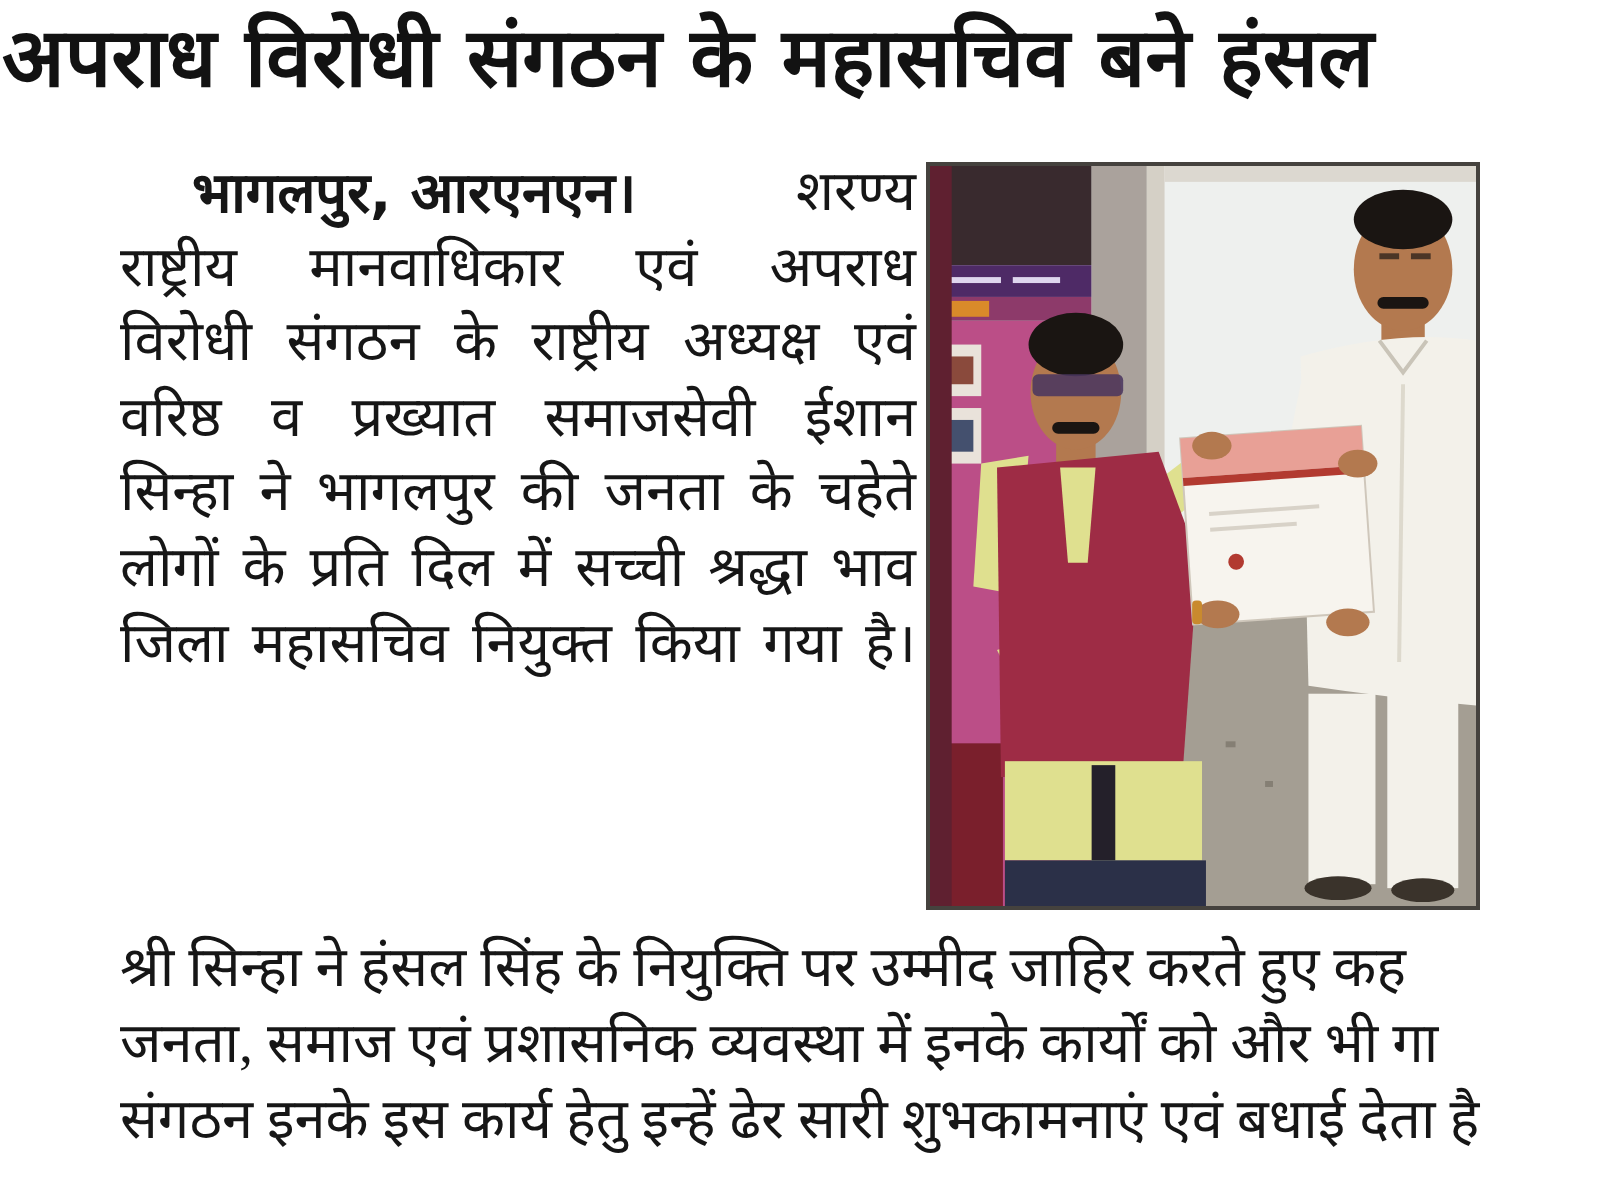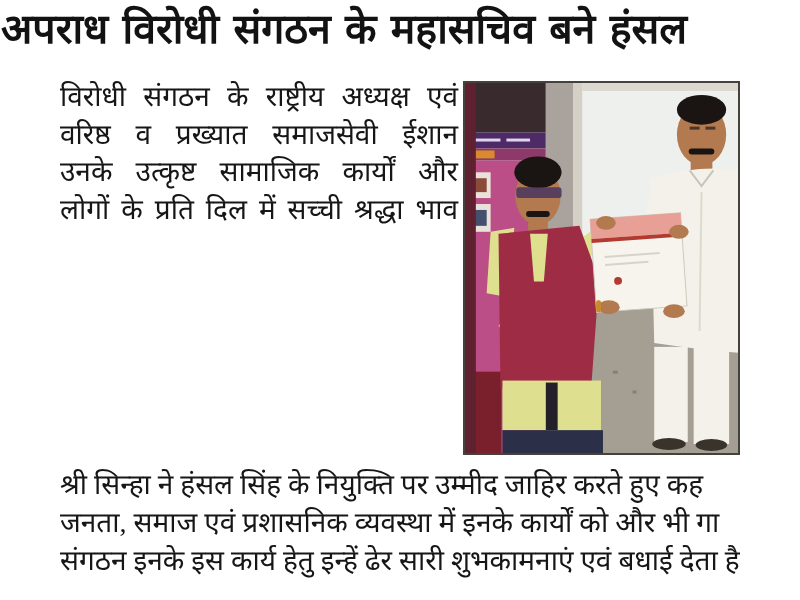--- a/index.html
+++ b/index.html
@@ -40,24 +40,30 @@
   .photo svg{display:block;width:100%;height:100%;}
 </style>
 </head>
 <body>
 
 <div class="page">
 
   <h1 class="headline">अपराध विरोधी संगठन के महासचिव बने हंसल</h1>
 
   <div class="column">
+    <div class="cline first">
+      <span class="dateline">भागलपुर, आरएनएन।</span>
+      <span>शरण्य</span>
+    </div>
+    <div class="cline">राष्ट्रीय मानवाधिकार एवं अपराध</div>
     <div class="cline">विरोधी संगठन के राष्ट्रीय अध्यक्ष एवं</div>
     <div class="cline">वरिष्ठ व प्रख्यात समाजसेवी ईशान</div>
-    <div class="cline">उनके उत्कृष्ट सामाजिक कार्यों और</div>
+    <div class="cline">सिन्हा ने भागलपुर की जनता के चहेते</div>
     <div class="cline">लोगों के प्रति दिल में सच्ची श्रद्धा भाव</div>
+    <div class="cline">जिला महासचिव नियुक्त किया गया है।</div>
   </div>
 
   <figure class="photo">
     <svg viewBox="0 0 277 373" preserveAspectRatio="none">
 
       <rect x="0" y="0" width="277" height="373" fill="#eef0ee"></rect>
 
       <rect x="0" y="78" width="82" height="295" fill="#bb4e87"></rect>
       <rect x="0" y="0" width="82" height="50" fill="#392a2e"></rect>
       <rect x="0" y="50" width="82" height="16" fill="#4e2a66"></rect>

